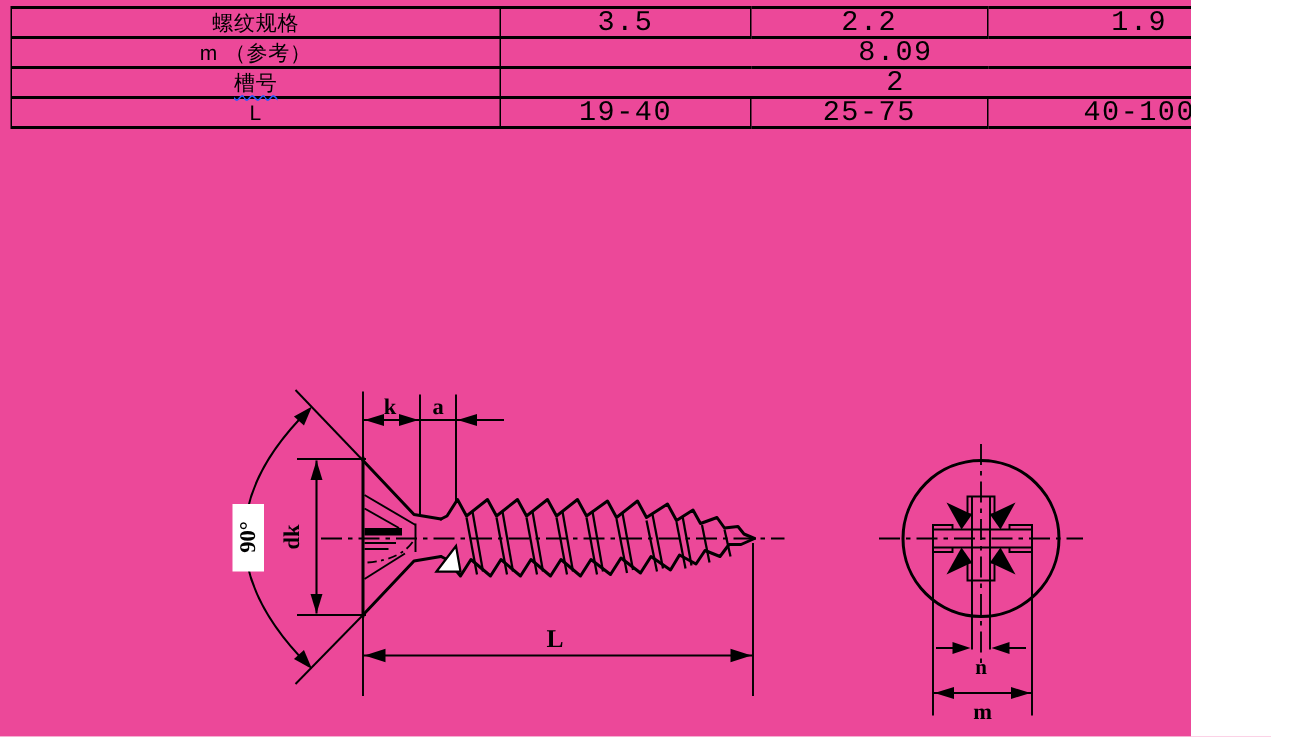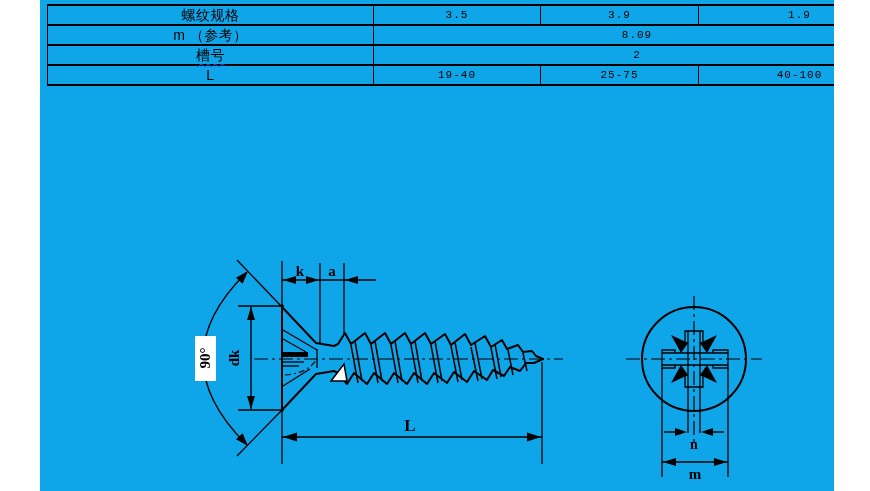--- a/index.html
+++ b/index.html
@@ -1,23 +1,23 @@
 <!DOCTYPE html>
 <html><head>
 <meta charset="utf-8">
 <style>
   html,body{margin:0;padding:0;background:#fff;}
-  .screen{position:relative;width:794px;height:491px;background:#0ea5e9;overflow:hidden;
-          font-family:"Liberation Sans",sans-serif;color:#000;margin-left:40px;}
+  .screen{position:relative;width:794px;height:491px;background:#ec4899;overflow:hidden;
+          font-family:"Liberation Sans",sans-serif;color:#000;}
   
   table.spec{position:absolute;left:7px;top:4px;width:853px;border-collapse:collapse;table-layout:fixed;}
   table.spec td{border-left:1px solid #000;border-right:1px solid #000;
     border-top:2px solid #000;border-bottom:2px solid #000;
     height:18px;line-height:18px;padding:0;text-align:center;vertical-align:middle;
-    font-family:"Liberation Mono","DejaVu Sans Mono",monospace;font-size:11px;letter-spacing:1px;}
+    font-family:"Liberation Mono","DejaVu Sans Mono",monospace;font-size:19px;letter-spacing:1px;}
   table.spec td.lbl{font-family:"Liberation Sans",sans-serif;font-size:14px;letter-spacing:0.5px;}
   .wavy-red{text-decoration-line:underline;text-decoration-style:wavy;
     text-decoration-color:#e51400;text-decoration-thickness:1px;text-underline-offset:3px;}
   .wavy-blue{text-decoration-line:underline;text-decoration-style:wavy;
     text-decoration-color:#2b5cff;text-decoration-thickness:1px;text-underline-offset:3px;}
   
   svg.draw{position:absolute;left:0;top:0;}
   .ol{stroke:#000;stroke-width:2;fill:none;stroke-linejoin:round;stroke-linecap:round;}
   .thin{stroke:#000;stroke-width:1.3;fill:none;}
   .dim{stroke:#000;stroke-width:1.4;fill:none;}
@@ -35,21 +35,21 @@
     <colgroup>
         <col style="width:326px">
         <col style="width:167px">
         <col style="width:158px">
         <col style="width:202px">
       </colgroup>
     <tbody>
         <tr>
       <td class="lbl">螺纹规格</td>
       <td>3.5</td>
-      <td>3.9</td>
+      <td>2.2</td>
       <td>1.9</td>
     </tr>
     <tr>
       <td class="lbl">m （参考）</td>
       <td colspan="3">8.09</td>
     </tr>
     <tr>
       <td class="lbl"><span class="wavy-blue">槽号</span></td>
       <td colspan="3">2</td>
     </tr>

